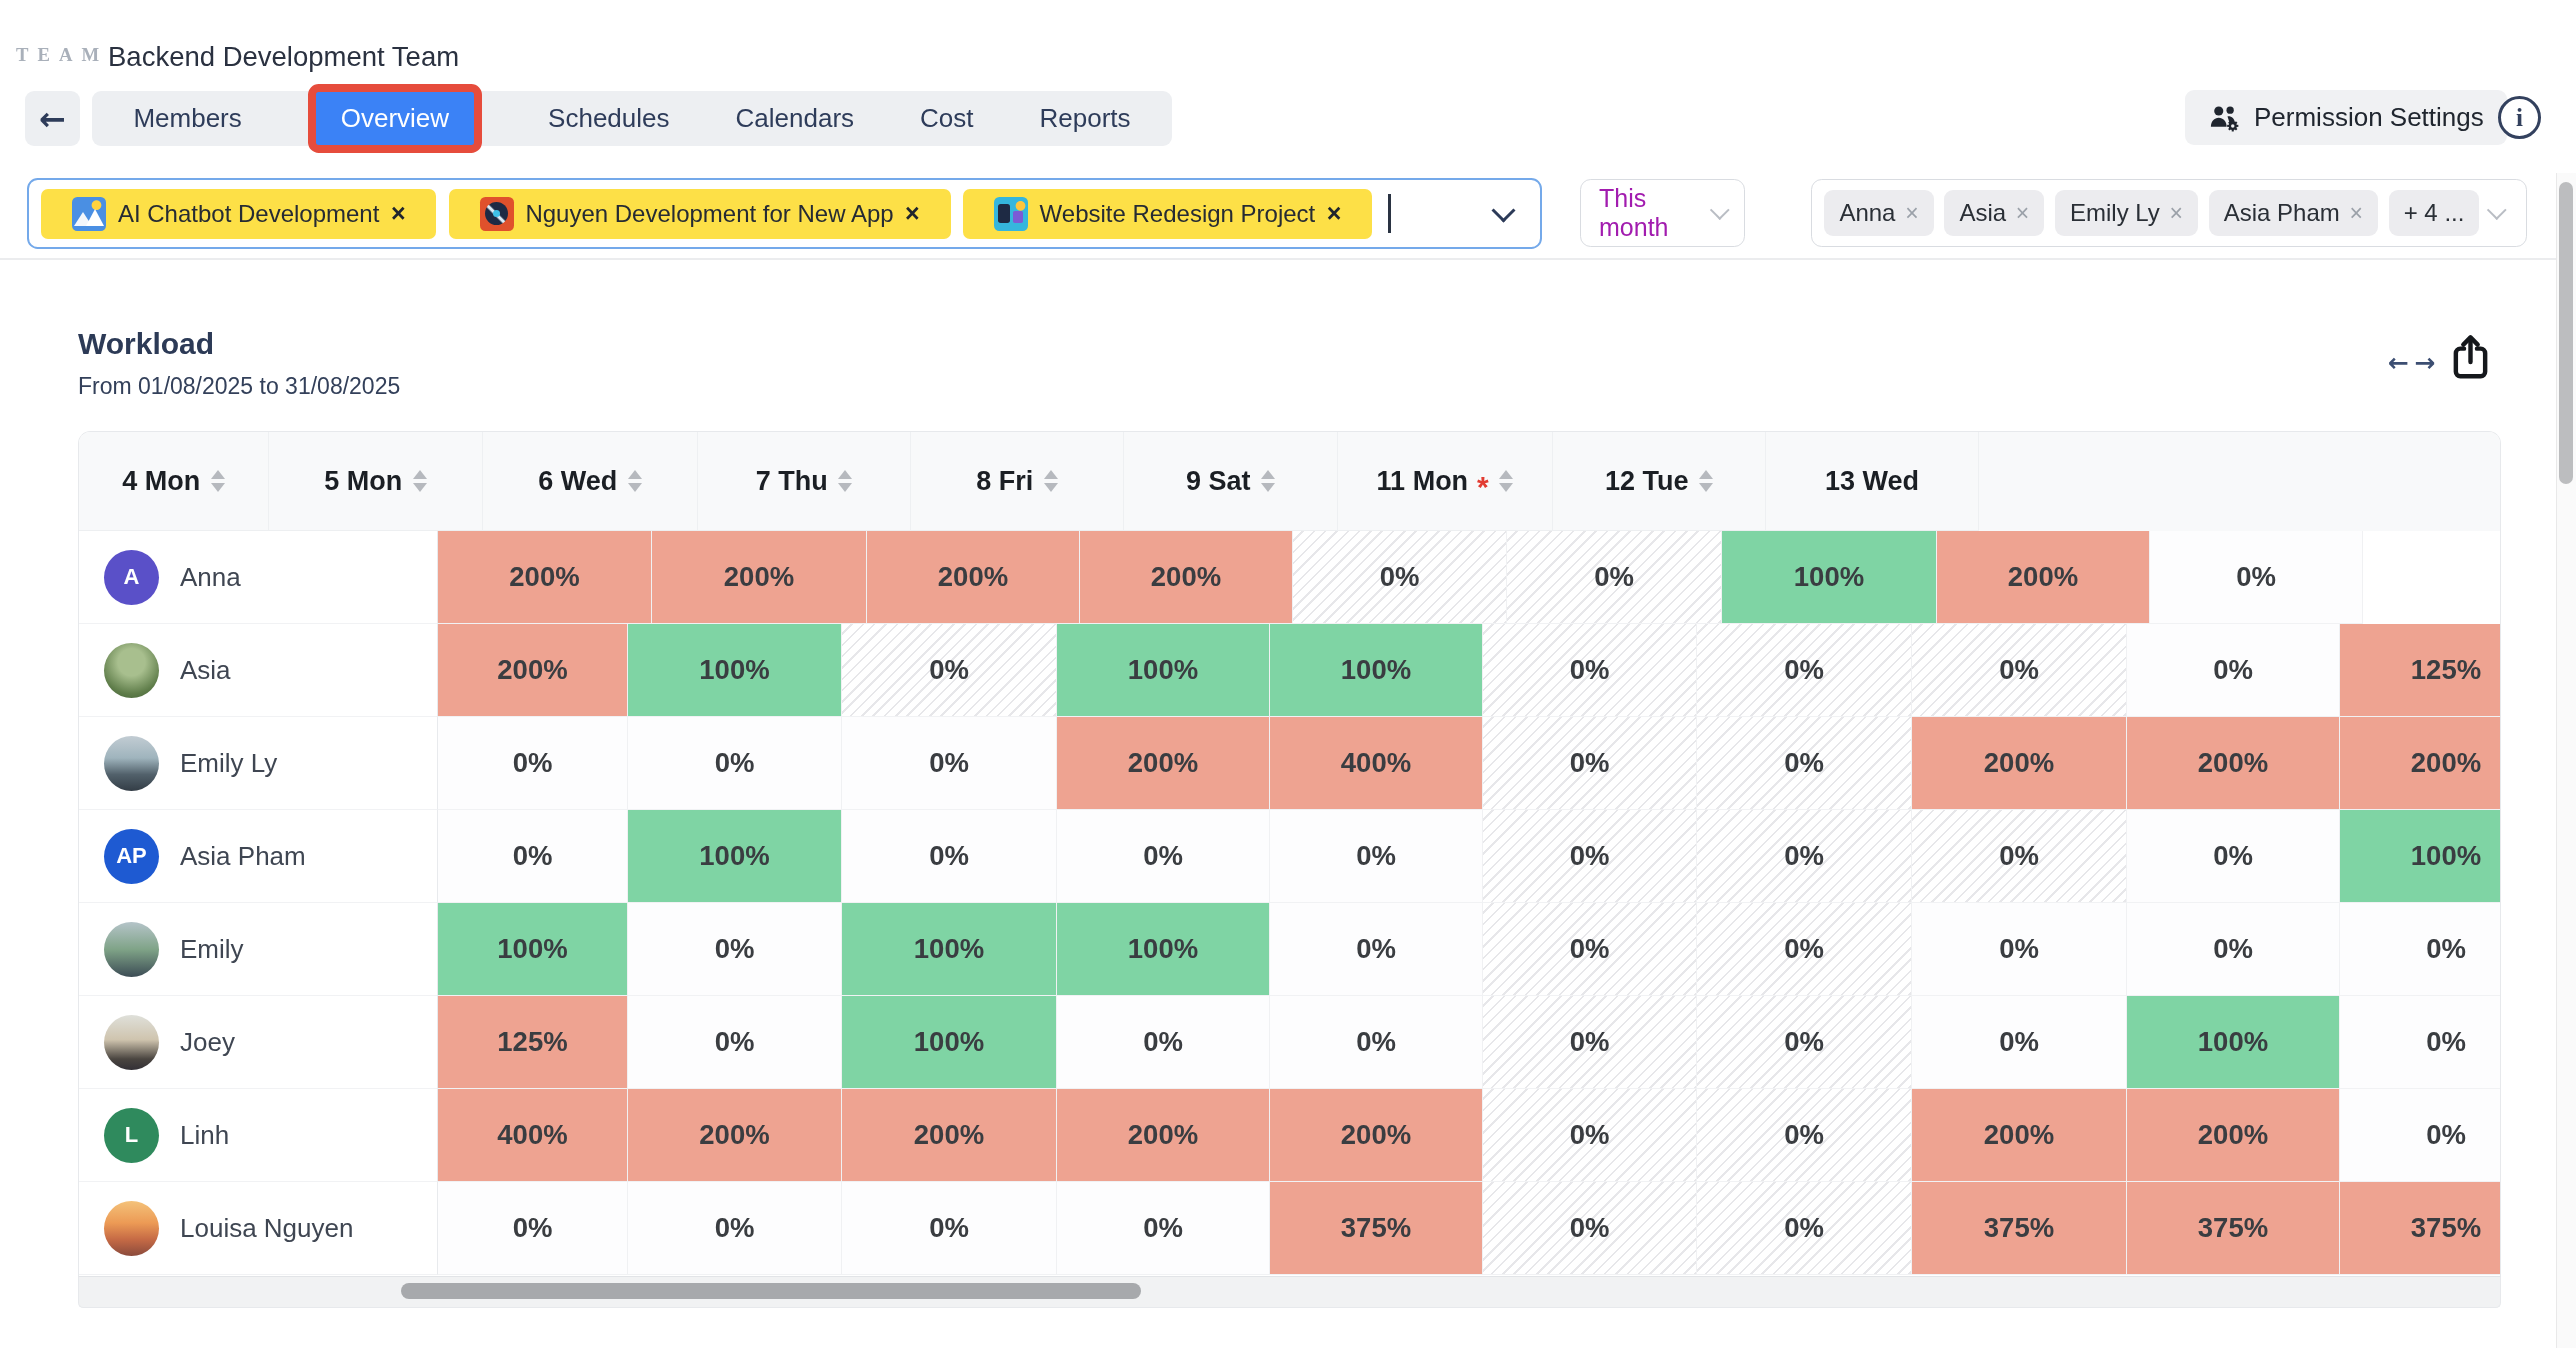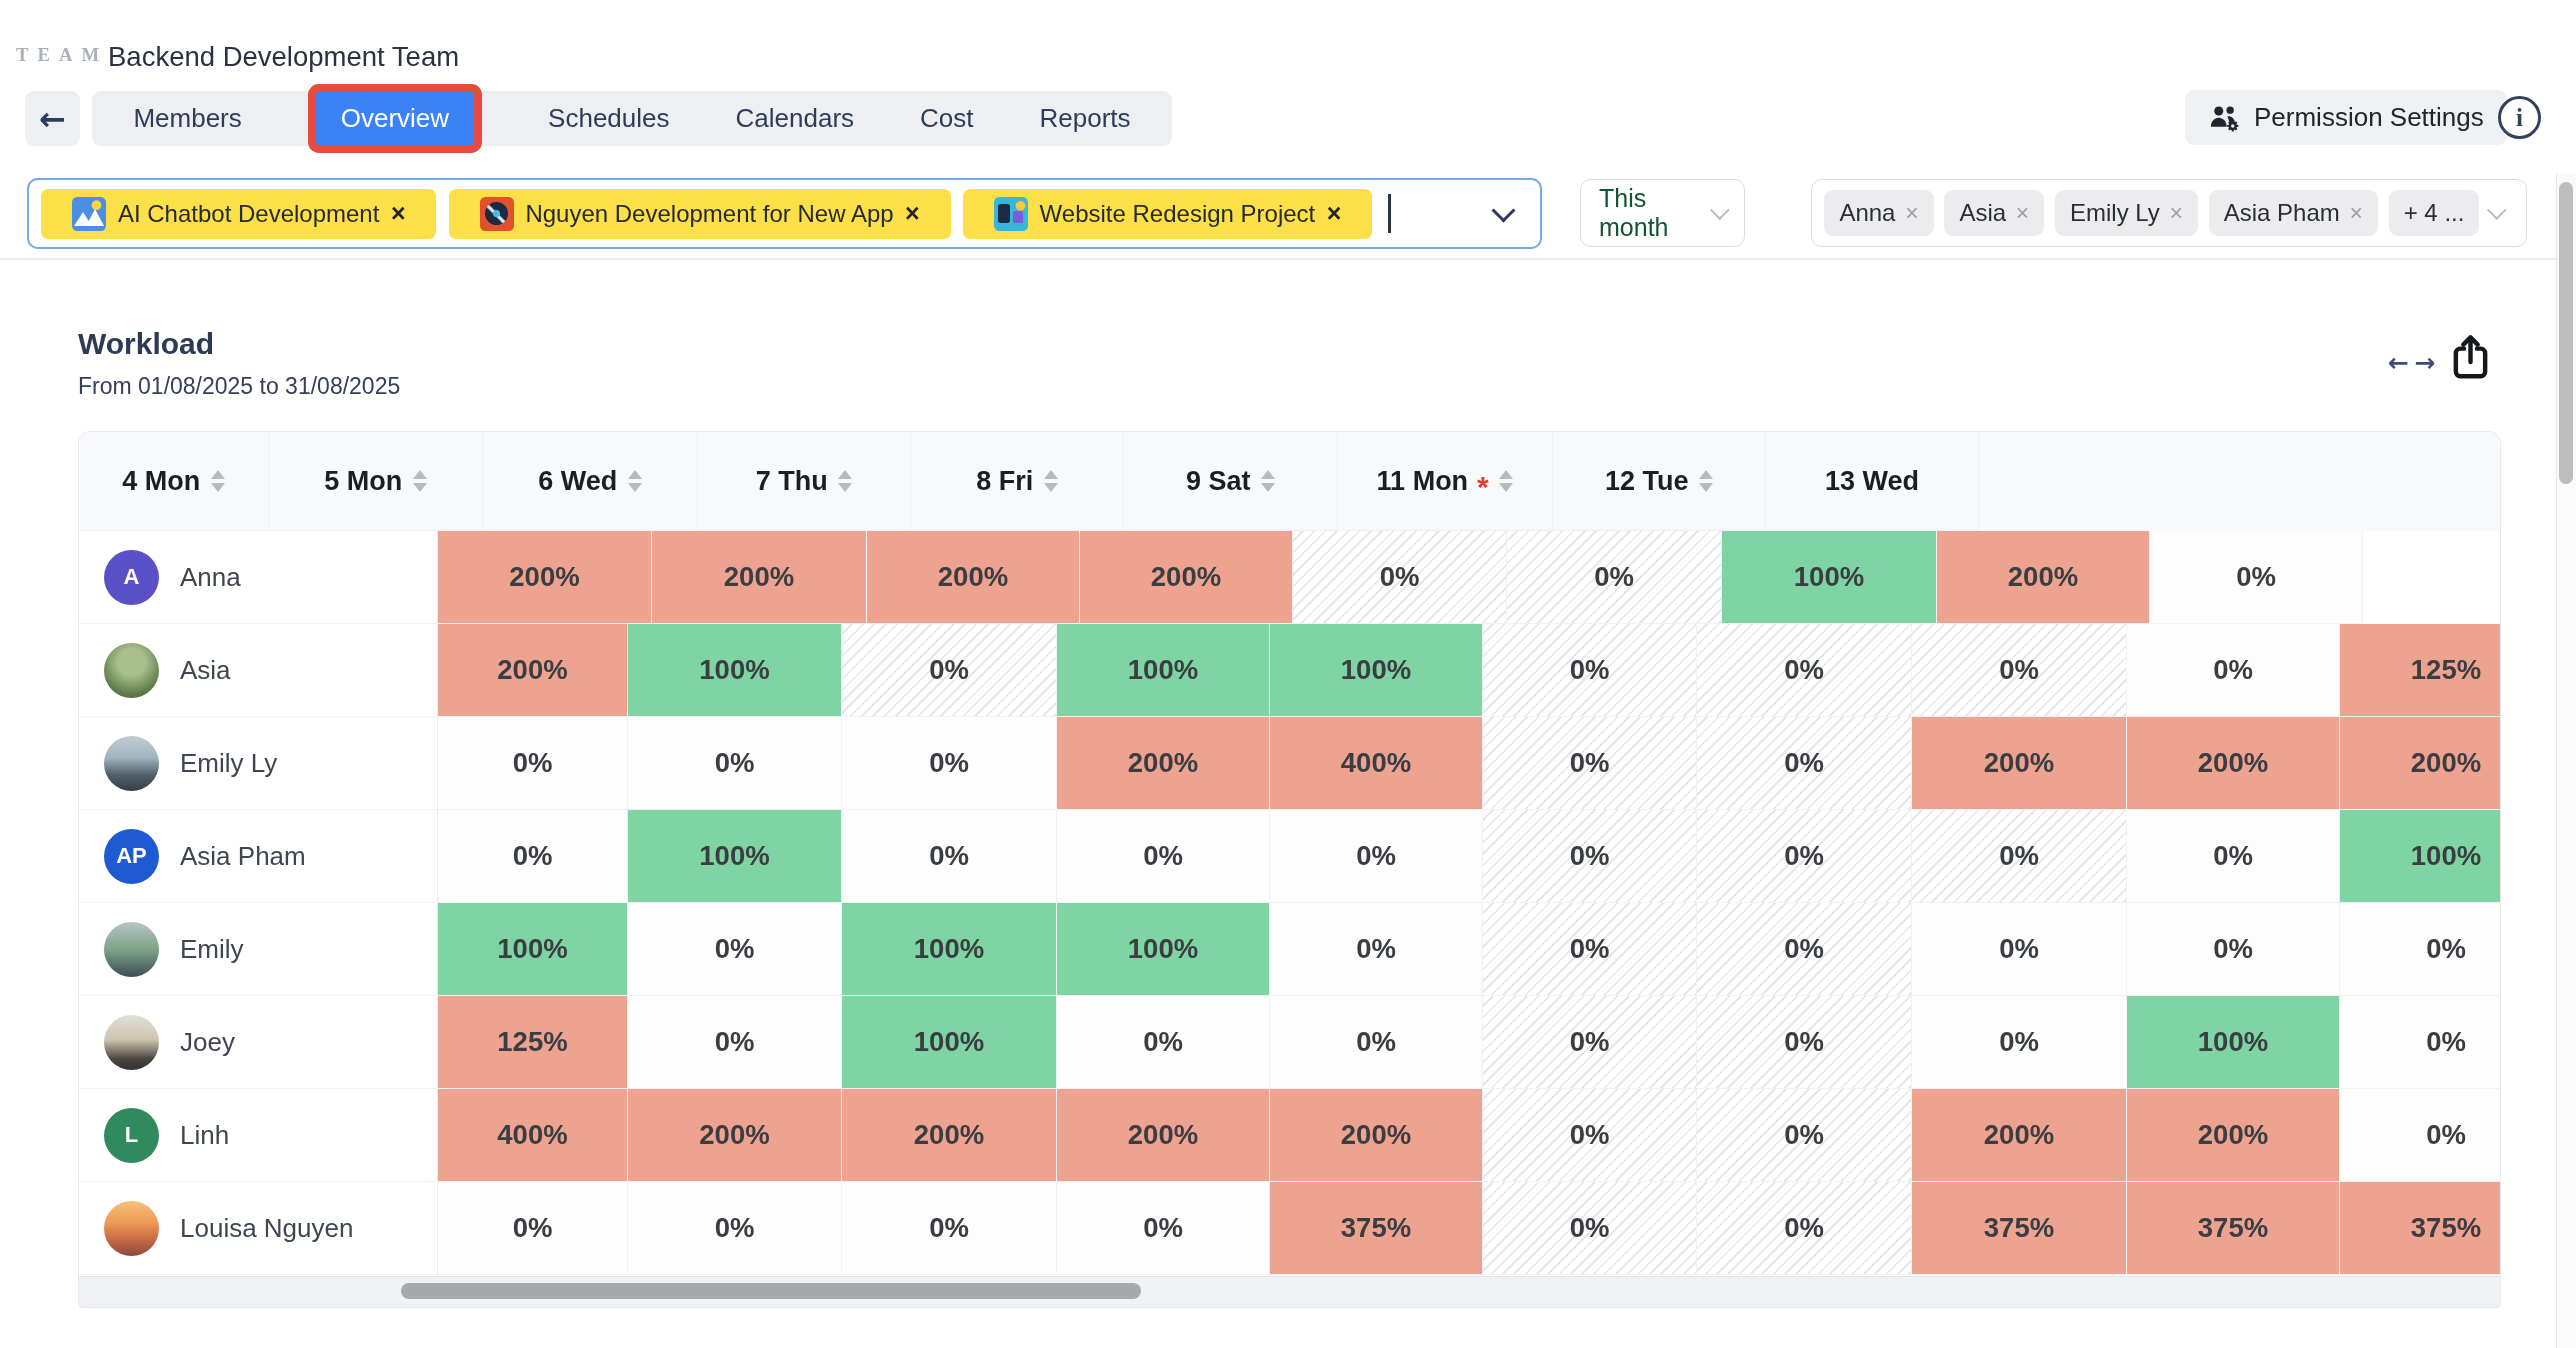--- a/index.html
+++ b/index.html
@@ -53,21 +53,21 @@
   .icon-layout::after { content:""; position:absolute; left:18.7px; top:14px; width:9.8px; height:12.4px; border-radius:1.8px;
     background:#7b5bd6; }
   .caret-line { width:2.7px; height:39px; background:#2a3342; margin-left:3.6px; }
   .chev { width:14px; height:14px; border-right:3.6px solid #2c3a58; border-bottom:3.6px solid #2c3a58;
     transform:rotate(45deg); margin-top:-7px; flex:none; }
   .chev.gray { width:11.5px; height:11.5px; border-right:2.7px solid #b9bdc4; border-bottom:2.7px solid #b9bdc4; }
   .proj-chev { margin-left:auto; margin-right:16px; }
 
   .period-box { position:absolute; left:1580px; top:179px; width:165px; height:68px; box-sizing:border-box;
     border:1.8px solid #d9dce1; border-radius:10.7px; display:flex; align-items:center; justify-content:flex-end;
-    padding:0 18px; font-size:25px; color:#14532d; background:#fff; cursor:pointer; }
+    padding:0 18px; font-size:25px; color:#a21caf; background:#fff; cursor:pointer; }
   .member-box { position:absolute; left:1811px; top:179px; width:716px; height:68px; box-sizing:border-box;
     border:1.8px solid #d9dce1; border-radius:10.7px; display:flex; align-items:center; gap:10.7px; padding:0 12.4px;
     background:#fff; }
   .mchip { background:#ececef; border-radius:9px; height:46px; display:flex; align-items:center; gap:9.8px;
     padding:0 15px; font-size:24px; color:#2a2f36; white-space:nowrap; }
   .mchip .x { color:#9ba1a9; font-size:23px; line-height:1; cursor:pointer; }
   .member-chev { margin-left:auto; margin-right:10.7px; }
 
   .divider { position:absolute; left:0; top:258px; width:2576px; height:1.8px; background:#ebecee; }
 

